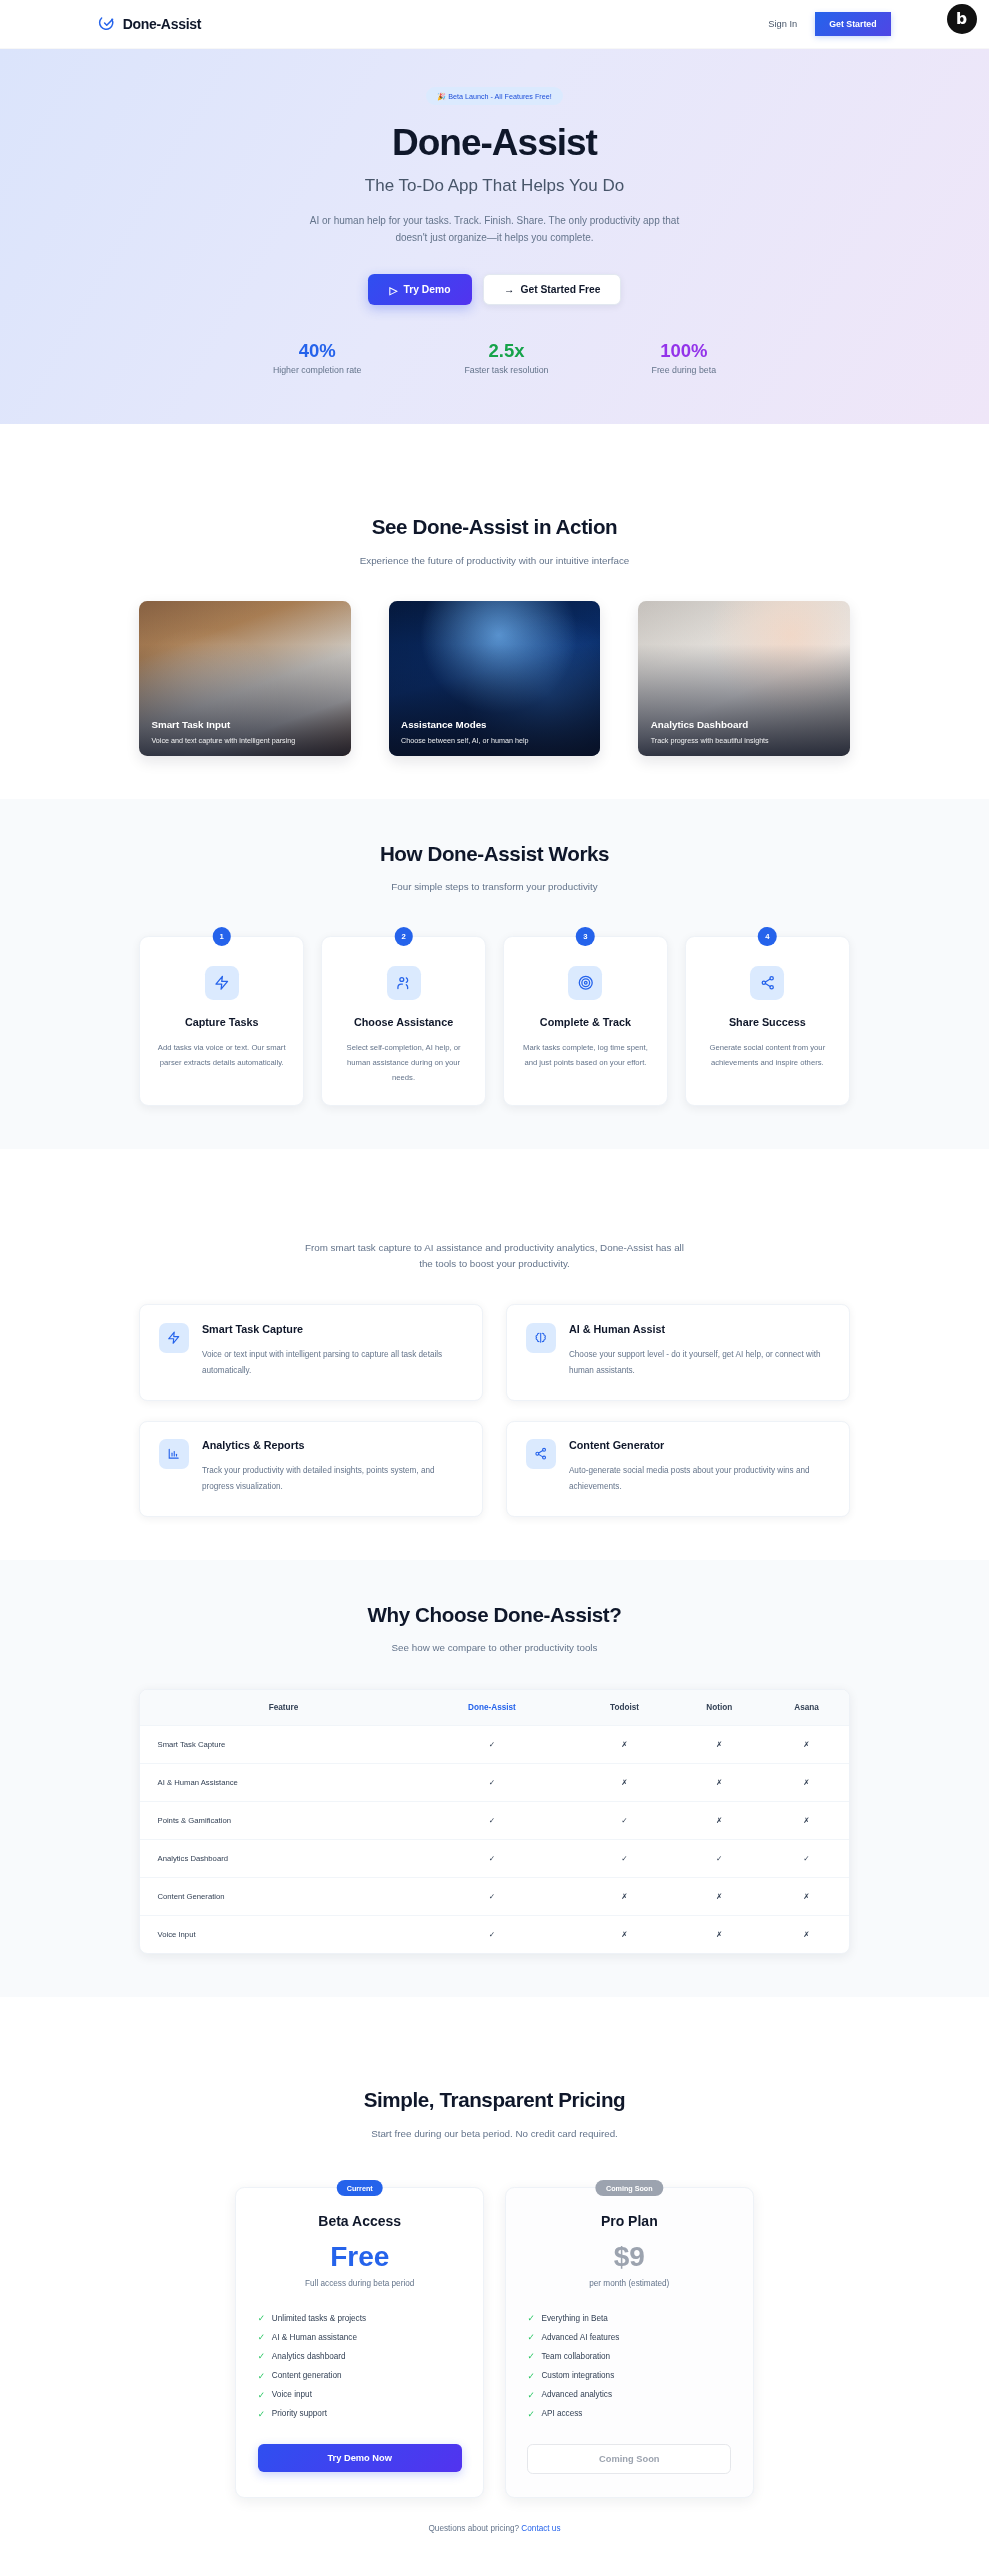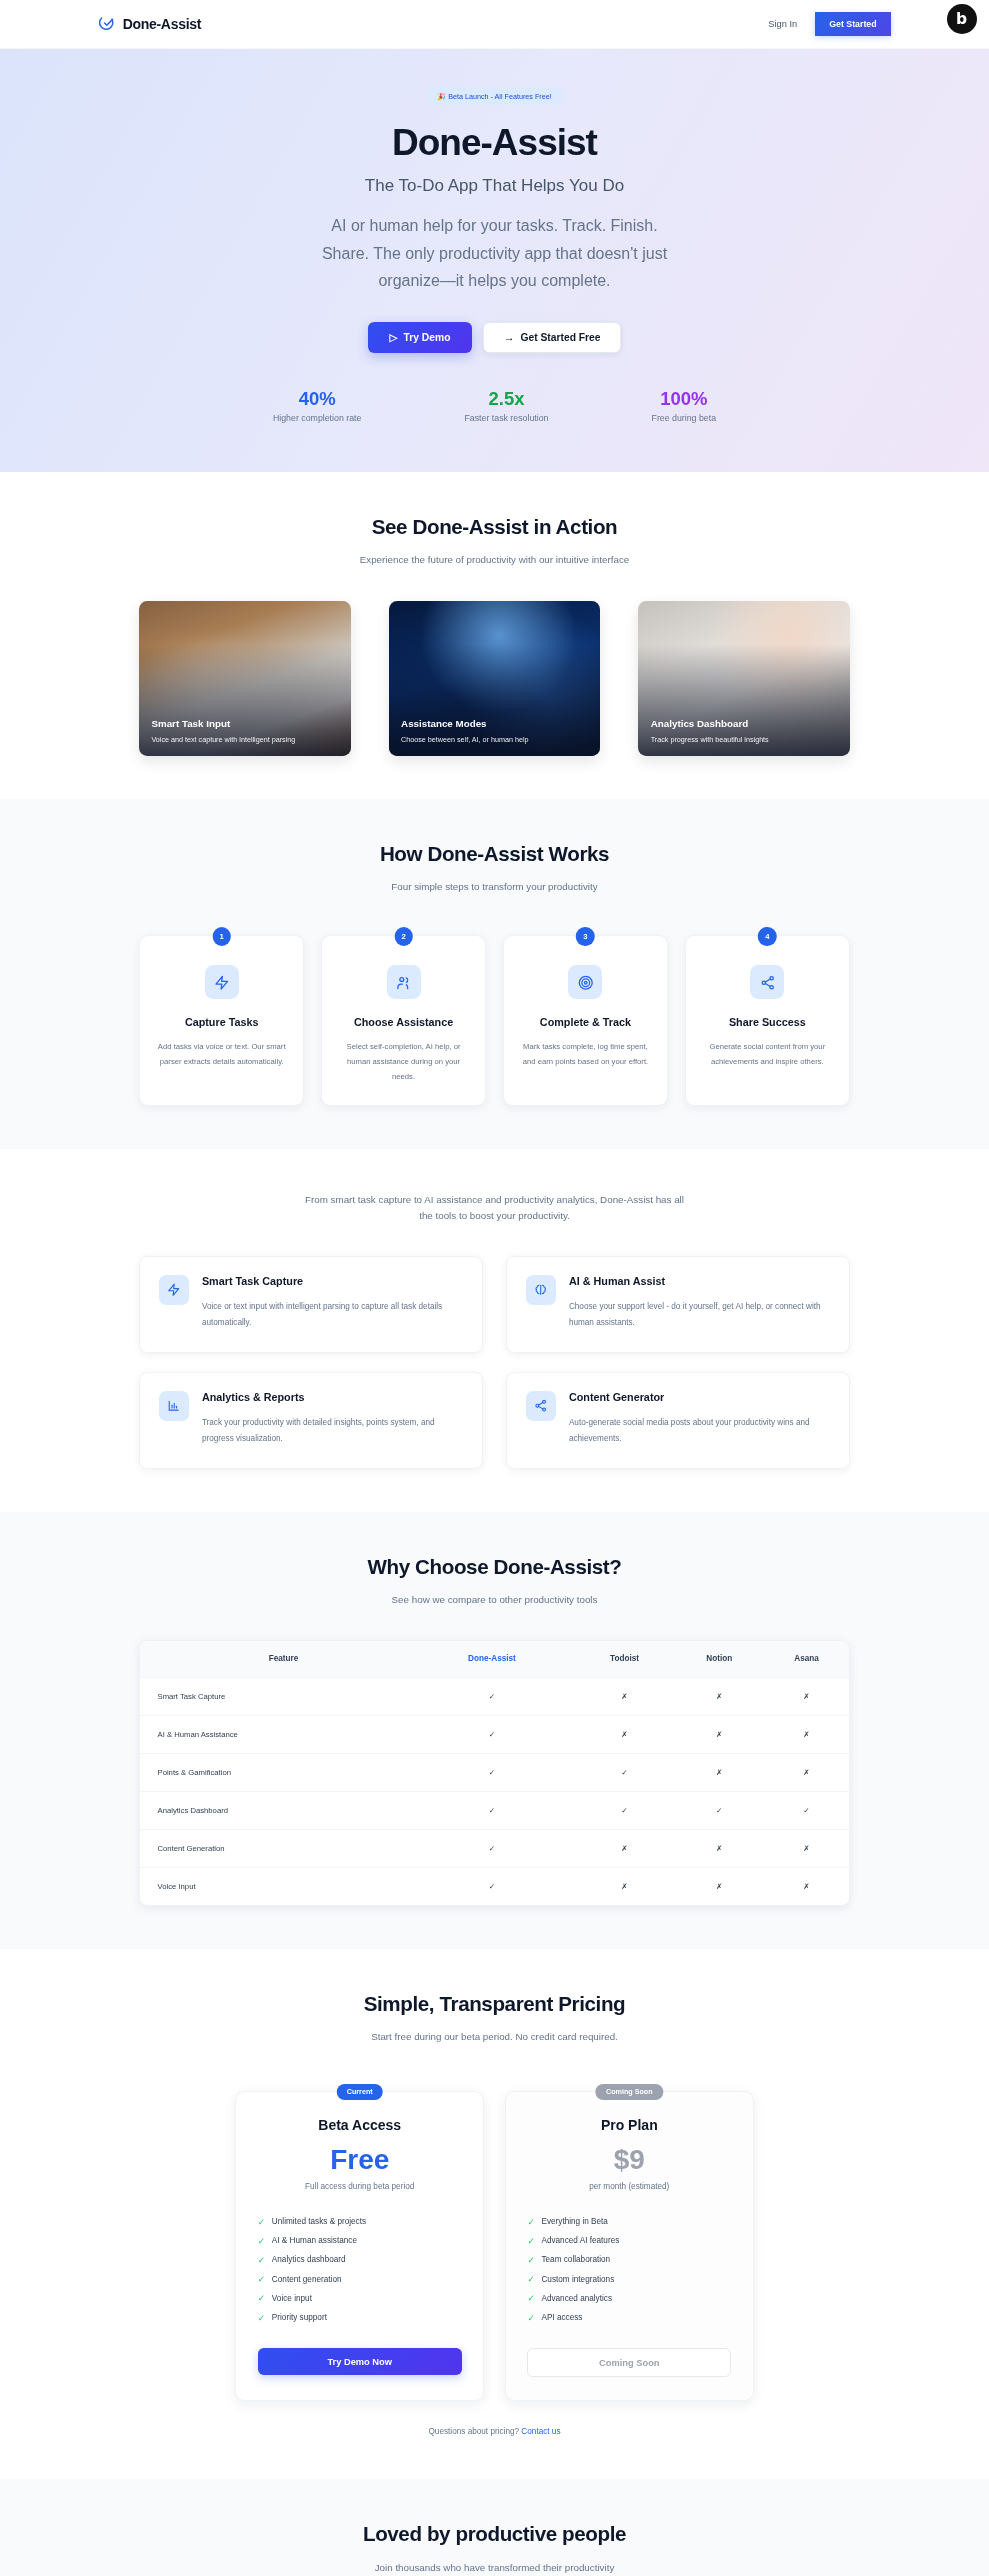--- a/index.html
+++ b/index.html
@@ -53,21 +53,21 @@
   }
   .hero h1 {
     font-size:37px; font-weight:800; letter-spacing:-1px;
     color:#0f172a; line-height:1.05; margin-bottom:13.4px;
   }
   .hero h2 {
     font-size:17px; font-weight:400; color:#475569;
     margin-bottom:16.5px;
   }
   .hero p {
-    font-size:16px; color:#64748b; line-height:1.7;
+    font-size:10px; color:#64748b; line-height:1.7;
     max-width:376px; margin:0 auto 28px;
   }
   .hero-btns { display:flex; gap:11.3px; justify-content:center; margin-bottom:36px; }
   .btn-primary {
     background:linear-gradient(135deg,#2f4ff0 0%,#5233ef 100%);
     color:#fff; font-size:10.3px; font-weight:600;
     padding:8.8px 21.6px; border-radius:6.2px; border:none;
     display:inline-flex; align-items:center; gap:6.2px;
     box-shadow:0 4.1px 11.3px rgba(47,79,240,.30);
   }
@@ -77,21 +77,21 @@
     display:inline-flex; align-items:center; gap:6.2px;
     box-shadow:0 2.1px 7.2px rgba(15,23,42,.07);
   }
   .stats { display:flex; justify-content:center; gap:103px; }
   .stat-num { font-size:18.5px; font-weight:800; line-height:1.1; margin-bottom:4.1px; }
   .stat-label { font-size:8.8px; color:#64748b; }
 
   
   .sec { padding:43px 0; }
   .sec-gray { background:#f8fafc; }
-  .sec-white { background:#ffffff; }
+  .sec-white { background:#ffffff;margin-top:48px; }
   .sec-title {
     font-size:20.6px; font-weight:800; color:#0f172a;
     text-align:center; letter-spacing:-0.4px; margin-bottom:13.4px;
   }
   .sec-sub {
     font-size:9.8px; color:#64748b; text-align:center;
     max-width:392px; margin:0 auto 32px; line-height:1.65;
   }
 
   
@@ -341,21 +341,21 @@
         <div class="step">
           <div class="step-num">3</div>
           <div class="step-ico">
             <svg width="15.5" height="15.5" viewBox="0 0 24 24" fill="none" stroke="currentColor" stroke-width="2">
                 <circle cx="12" cy="12" r="10"></circle>
                 <circle cx="12" cy="12" r="6"></circle>
                 <circle cx="12" cy="12" r="2"></circle>
               </svg>
           </div>
           <div class="step-t">Complete &amp; Track</div>
-          <div class="step-d">Mark tasks complete, log time spent, and earn points based on your effort.</div>
+          <div class="step-d">Mark tasks complete, log time spent, and just points based on your effort.</div>
         </div>
 
         <div class="step">
           <div class="step-num">4</div>
           <div class="step-ico">
             <svg width="15.5" height="15.5" viewBox="0 0 24 24" fill="none" stroke="currentColor" stroke-width="2" stroke-linecap="round">
                 <circle cx="18" cy="5" r="2.6"></circle>
                 <circle cx="6" cy="12" r="2.6"></circle>
                 <circle cx="18" cy="19" r="2.6"></circle>
                 <line x1="8.3" y1="10.8" x2="15.7" y2="6.3"></line>

